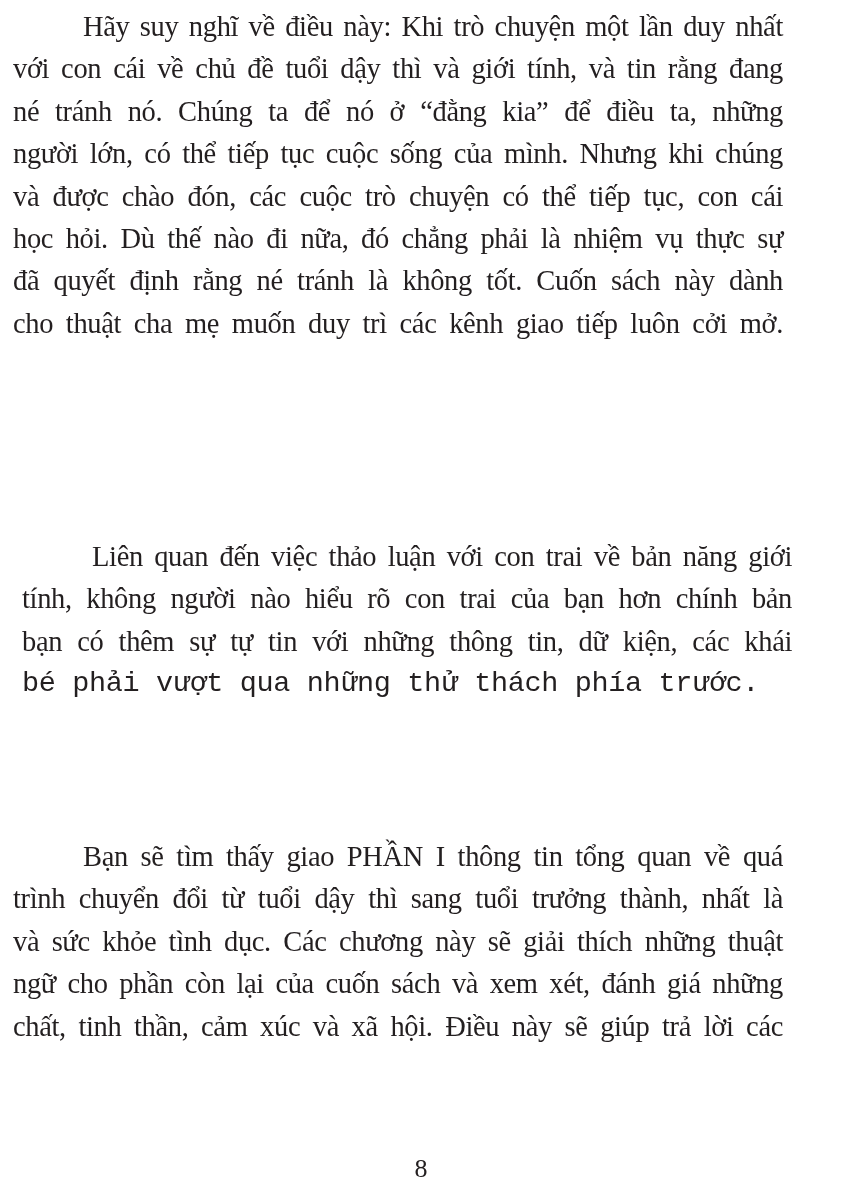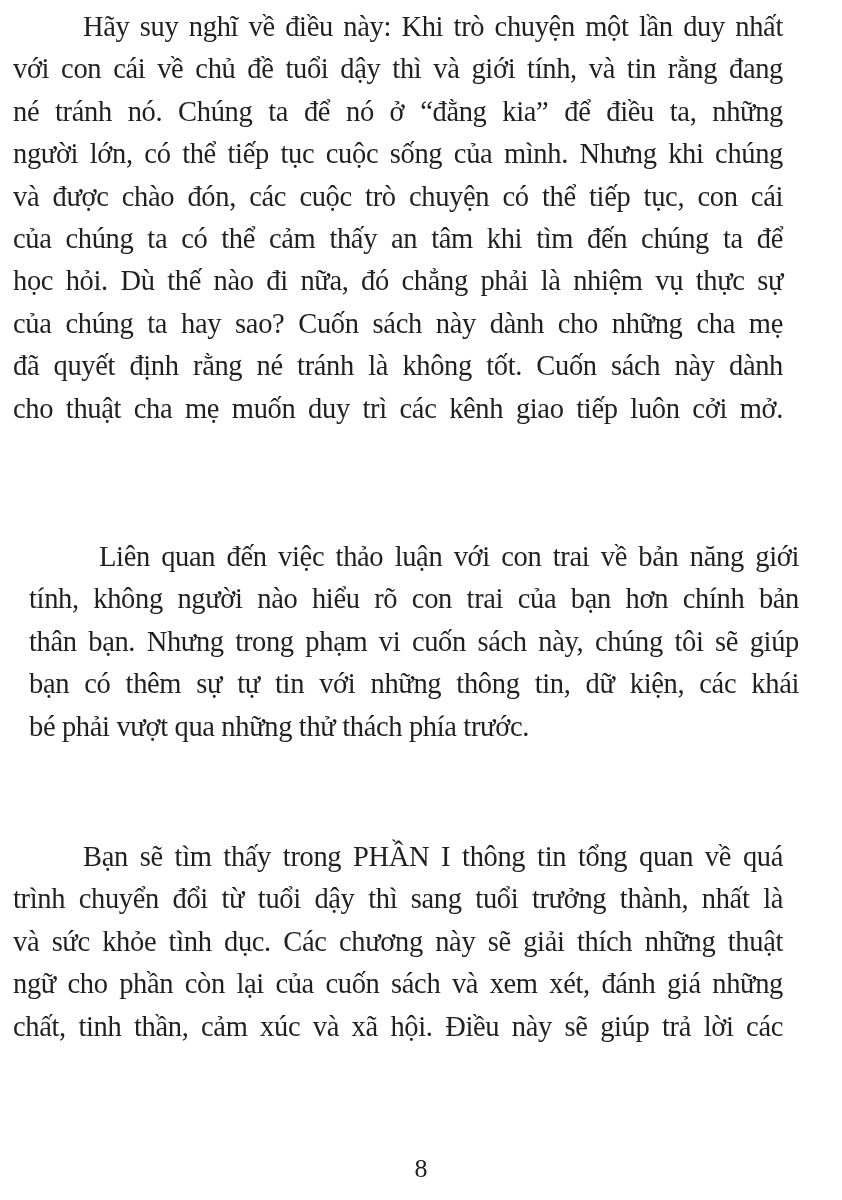--- a/index.html
+++ b/index.html
@@ -34,23 +34,24 @@
       white-space: nowrap;
       overflow: visible;
       letter-spacing: -0.35px;
       word-spacing: 0px;
     }
     .line.indent {
       padding-left: 70px;
     }
     .line.last {
       text-align-last: left;
+      font-family: Liberation Mono, monospace;
     }
     .para-1 { position: absolute; top: 6px; left: 0; width: 770px; }
-    .para-2 { position: absolute; top: 536px; left: 16px; width: 770px; }
+    .para-2 { position: absolute; top: 536px; left: 9px; width: 770px; }
     .para-3 { position: absolute; top: 836px; left: 0; width: 770px; }
     .page-number {
       position: absolute;
       top: 1153px;
       left: 0;
       width: 842px;
       text-align: center;
       font-size: 26px;
       line-height: 32px;
       color: #231f20;
@@ -60,37 +61,34 @@
 <body>
 
 <div class="page">
 
   <div class="para para-1">
     <span class="line indent">Hãy suy nghĩ về điều này: Khi trò chuyện một lần duy nhất</span>
     <span class="line">với con cái về chủ đề tuổi dậy thì và giới tính, và tin rằng đang</span>
     <span class="line">né tránh nó. Chúng ta để nó ở “đằng kia” để điều ta, những</span>
     <span class="line">người lớn, có thể tiếp tục cuộc sống của mình. Nhưng khi chúng</span>
     <span class="line">và được chào đón, các cuộc trò chuyện có thể tiếp tục, con cái</span>
-    <span class="line">của chúng ta có thể cảm thấy an tâm khi tìm đến chúng ta để</span>
     <span class="line">học hỏi. Dù thế nào đi nữa, đó chẳng phải là nhiệm vụ thực sự</span>
-    <span class="line">của chúng ta hay sao? Cuốn sách này dành cho những cha mẹ</span>
     <span class="line">đã quyết định rằng né tránh là không tốt. Cuốn sách này dành</span>
     <span class="line">cho thuật cha mẹ muốn duy trì các kênh giao tiếp luôn cởi mở.</span>
   </div>
 
   <div class="para para-2">
     <span class="line indent">Liên quan đến việc thảo luận với con trai về bản năng giới</span>
     <span class="line">tính, không người nào hiểu rõ con trai của bạn hơn chính bản</span>
-    <span class="line">thân bạn. Nhưng trong phạm vi cuốn sách này, chúng tôi sẽ giúp</span>
     <span class="line">bạn có thêm sự tự tin với những thông tin, dữ kiện, các khái</span>
     <span class="line last">bé phải vượt qua những thử thách phía trước.</span>
   </div>
 
   <div class="para para-3">
-    <span class="line indent">Bạn sẽ tìm thấy trong PHẦN I thông tin tổng quan về quá</span>
+    <span class="line indent">Bạn sẽ tìm thấy giao PHẦN I thông tin tổng quan về quá</span>
     <span class="line">trình chuyển đổi từ tuổi dậy thì sang tuổi trưởng thành, nhất là</span>
     <span class="line">và sức khỏe tình dục. Các chương này sẽ giải thích những thuật</span>
     <span class="line">ngữ cho phần còn lại của cuốn sách và xem xét, đánh giá những</span>
     <span class="line">chất, tinh thần, cảm xúc và xã hội. Điều này sẽ giúp trả lời các</span>
   </div>
 
 </div>
 
 <div class="page-number">8</div>
 

